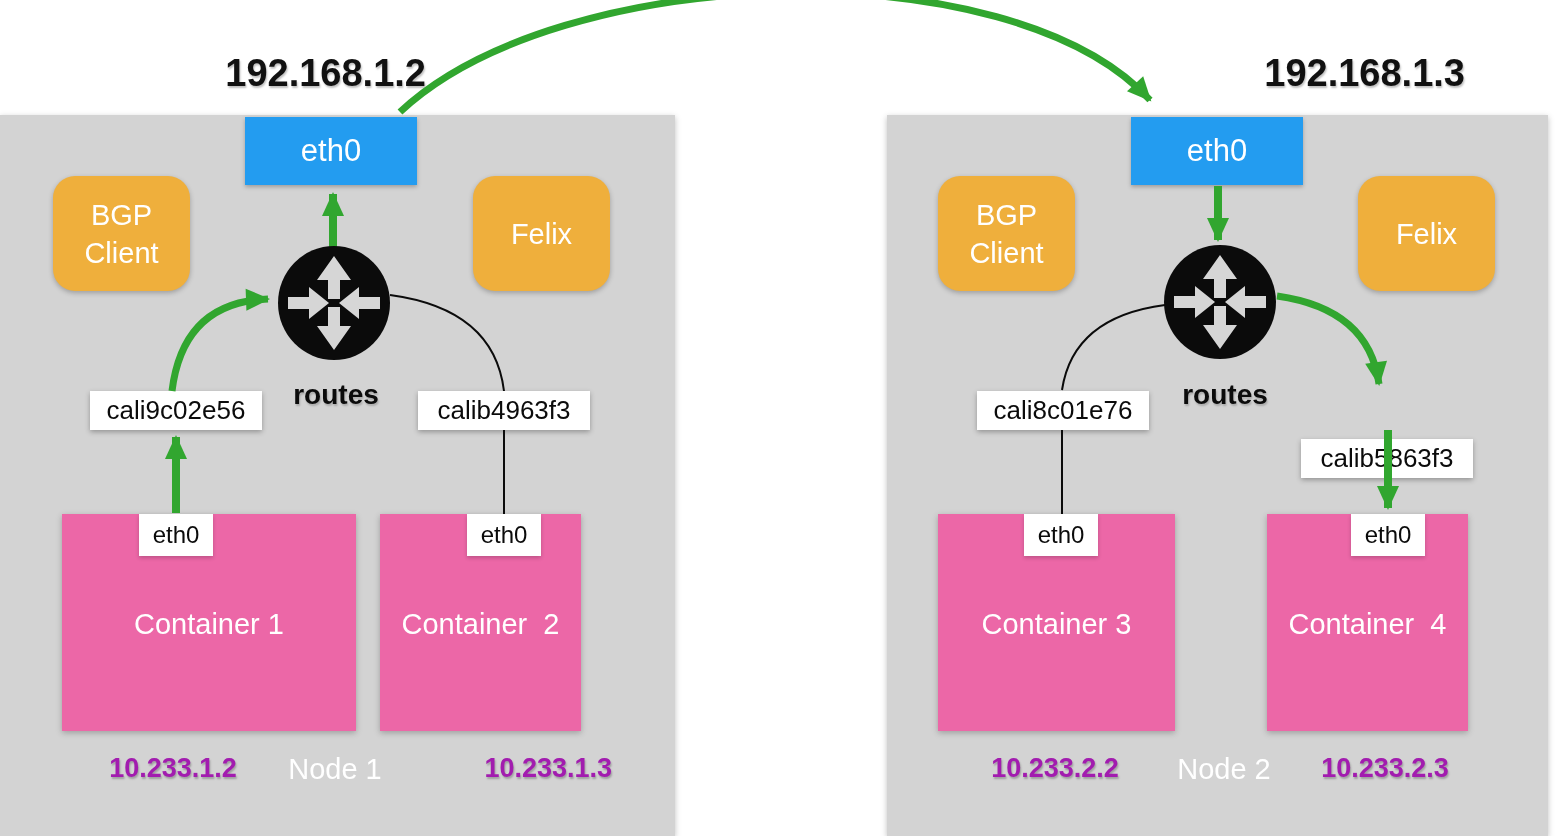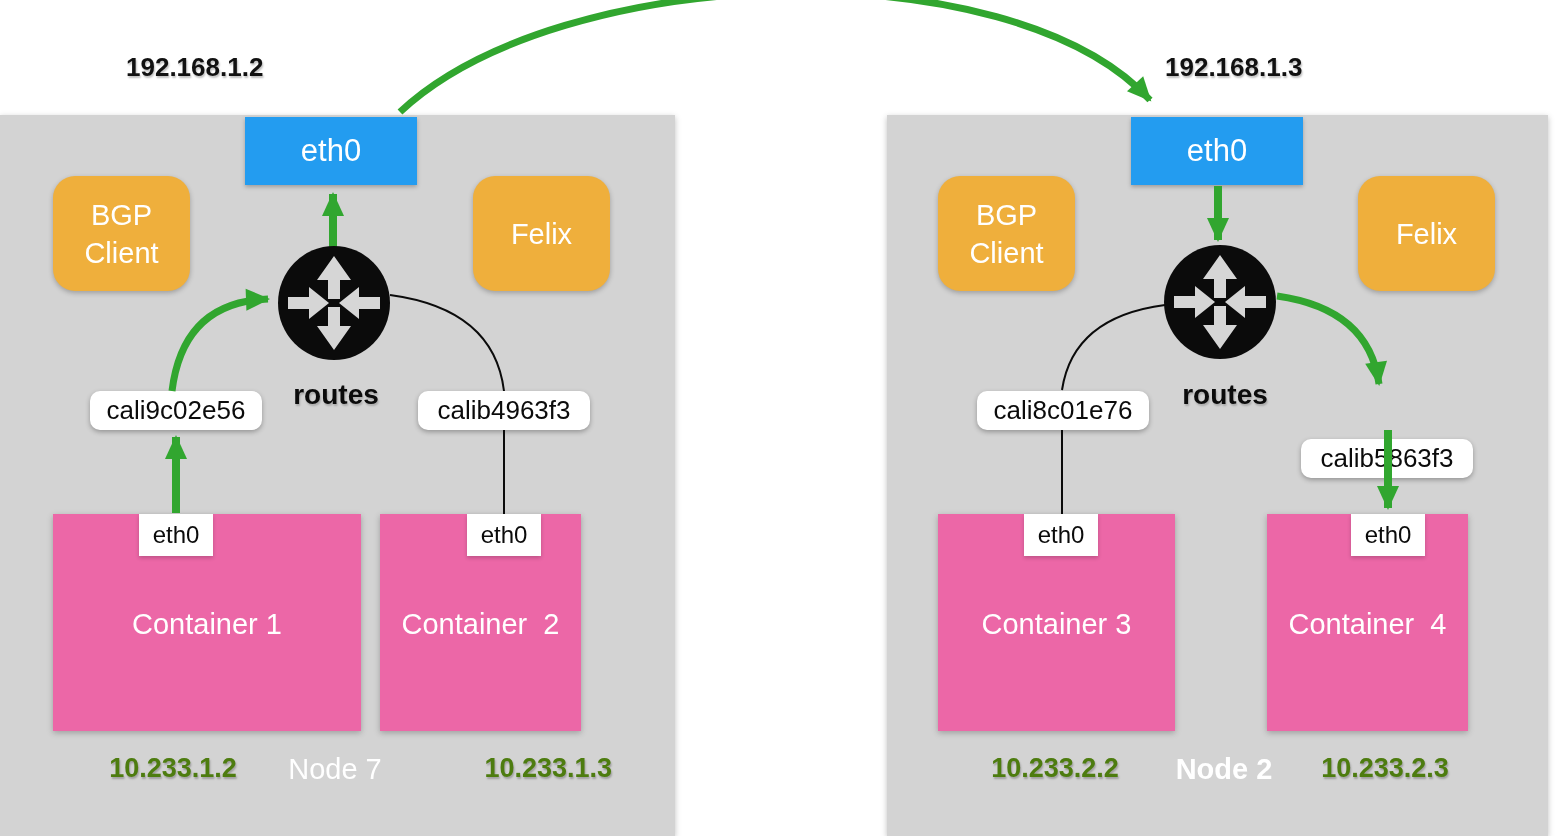--- a/index.html
+++ b/index.html
@@ -9,22 +9,22 @@
     font-family:"Liberation Sans", sans-serif;
   }
   .node{
     position:absolute;top:115px;height:721px;background:#d3d3d3;
     box-shadow:0 2px 6px rgba(0,0,0,0.25);
   }
   #node1{left:0;width:675px;}
   #node2{left:887px;width:661px;}
 
   .hostip{
-    position:absolute;top:52px;width:300px;text-align:left;
-    font-size:26px;font-weight:bold;color:#111;
+    position:absolute;top:52px;width:300px;text-align:right;
+    font-size:38px;font-weight:bold;color:#111;
     text-shadow:1px 2px 2px rgba(0,0,0,0.25);
   }
   .iface-blue{
     position:absolute;top:117px;width:172px;height:68px;background:#239cf0;
     color:#ffffff;font-size:31px;text-align:center;line-height:68px;
     box-shadow:0 2px 4px rgba(0,0,0,0.25);
   }
   .svc{
     position:absolute;top:176px;width:137px;height:115px;background:#efaf3c;
     border-radius:22px;color:#ffffff;font-size:29px;text-align:center;
@@ -34,38 +34,37 @@
   .svc .inner{width:100px;}
   .routes{
     position:absolute;top:379px;width:200px;text-align:center;
     font-size:28px;font-weight:bold;color:#0b0b0b;
     text-shadow:1px 2px 2px rgba(0,0,0,0.2);
   }
   .calilabel{
     position:absolute;top:391px;width:172px;height:39px;background:#ffffff;
     color:#0b0b0b;font-size:26px;text-align:center;line-height:39px;
     box-shadow:0 2px 5px rgba(0,0,0,0.3);
-    border-radius:10px;
   }
   .pinkbox{
     position:absolute;top:514px;width:201px;height:217px;background:#ec67a7;
     box-shadow:0 2px 6px rgba(0,0,0,0.25);
   }
   .pinkbox .cname{
     position:absolute;left:0;right:0;top:94px;text-align:center;
     color:#ffffff;font-size:29px;white-space:pre;
   }
   .tab{
     position:absolute;top:514px;width:74px;height:42px;background:#ffffff;
     color:#0b0b0b;font-size:24px;text-align:center;line-height:42px;
     box-shadow:0 2px 4px rgba(0,0,0,0.2);
   }
   .iplabel{
     position:absolute;top:753px;width:220px;text-align:center;
-    font-size:27px;font-weight:bold;color:#4d7c0f;
+    font-size:27px;font-weight:bold;color:#a21caf;
     text-shadow:1px 2px 2px rgba(0,0,0,0.25);
   }
   .nodelabel{
     position:absolute;top:753px;width:220px;text-align:center;
     font-size:29px;color:#ffffff;
   }
   #arrows{position:absolute;left:0;top:0;width:1560px;height:836px;
     pointer-events:none;z-index:5;}
 </style>
 </head>
@@ -94,43 +93,43 @@
   </div>
 
 <div class="routes" style="left:236px;">routes</div>
 <div class="routes" style="left:1125px;">routes</div>
 
 <div class="calilabel" style="left:90px;">cali9c02e56</div>
 <div class="calilabel" style="left:418px;">calib4963f3</div>
 <div class="calilabel" style="left:977px;">cali8c01e76</div>
 <div class="calilabel" style="left:1301px;margin-top:48px;">calib5863f3</div>
 
-<div class="pinkbox" style="left:53px;width:294px;padding-left:14px;">
+<div class="pinkbox" style="left:62px;width:294px;">
   <div class="cname">Container 1</div>
 </div>
 <div class="pinkbox" style="left:380px;">
   <div class="cname">Container  2</div>
 </div>
 <div class="pinkbox" style="left:938px;padding-left:36px;">
   <div class="cname">Container 3</div>
 </div>
 <div class="pinkbox" style="left:1267px;">
   <div class="cname">Container  4</div>
 </div>
 
 <div class="tab" style="left:139px;">eth0</div>
 <div class="tab" style="left:467px;">eth0</div>
 <div class="tab" style="left:1024px;">eth0</div>
 <div class="tab" style="left:1351px;">eth0</div>
 
 <div class="iplabel" style="left:63px;">10.233.1.2</div>
-<div class="nodelabel" style="left:225px;">Node 7</div>
+<div class="nodelabel" style="left:225px;">Node 1</div>
 <div class="iplabel" style="left:392px;text-align:right;">10.233.1.3</div>
 <div class="iplabel" style="left:945px;">10.233.2.2</div>
-<div class="nodelabel" style="left:1114px;font-weight:bold;">Node 2</div>
+<div class="nodelabel" style="left:1114px;">Node 2</div>
 <div class="iplabel" style="left:1275px;">10.233.2.3</div>
 
 <svg id="arrows" viewBox="0 0 1560 836">
   <defs>
     <marker id="ah" viewBox="0 0 26 24" markerWidth="26" markerHeight="24" markerUnits="userSpaceOnUse" refX="23" refY="12" orient="auto">
       <path d="M1,1 L25,12 L1,23 Z" fill="#31a62f"></path>
     </marker>
   </defs>
 
   <path d="M 400 112 C 560 -38, 1010 -52, 1150 100" fill="none" stroke="#31a62f" stroke-width="7" marker-end="url(#ah)"></path>

